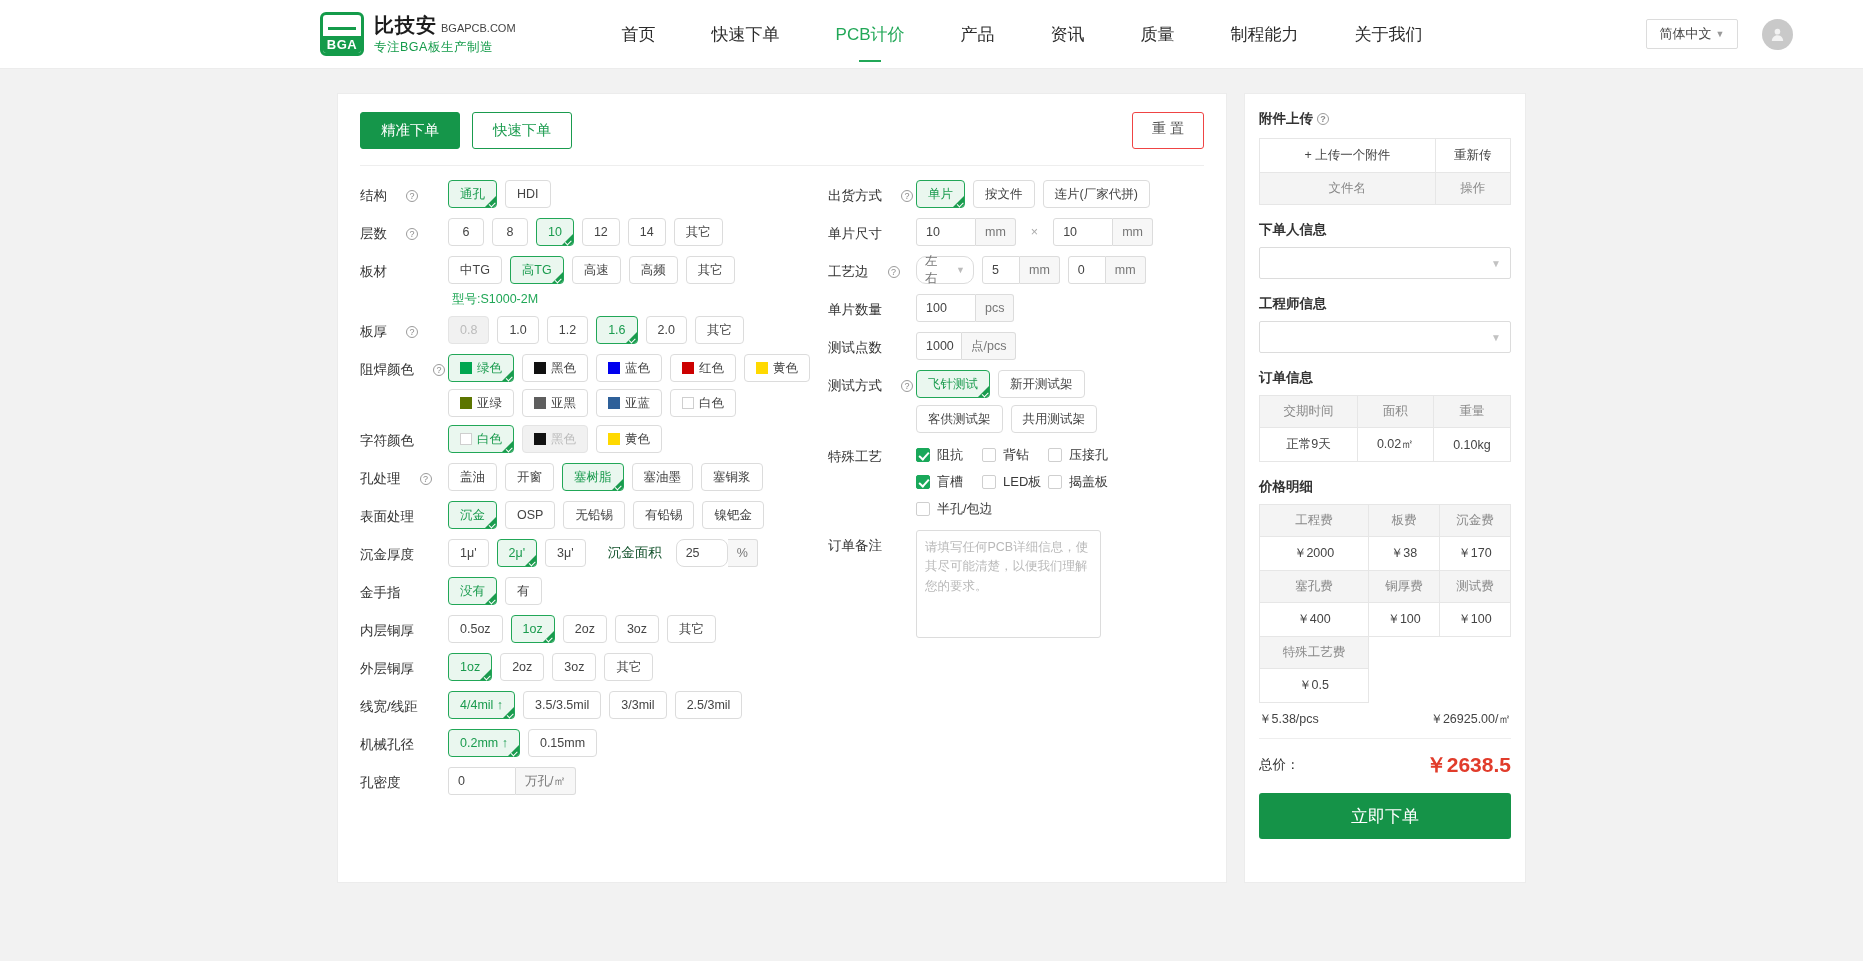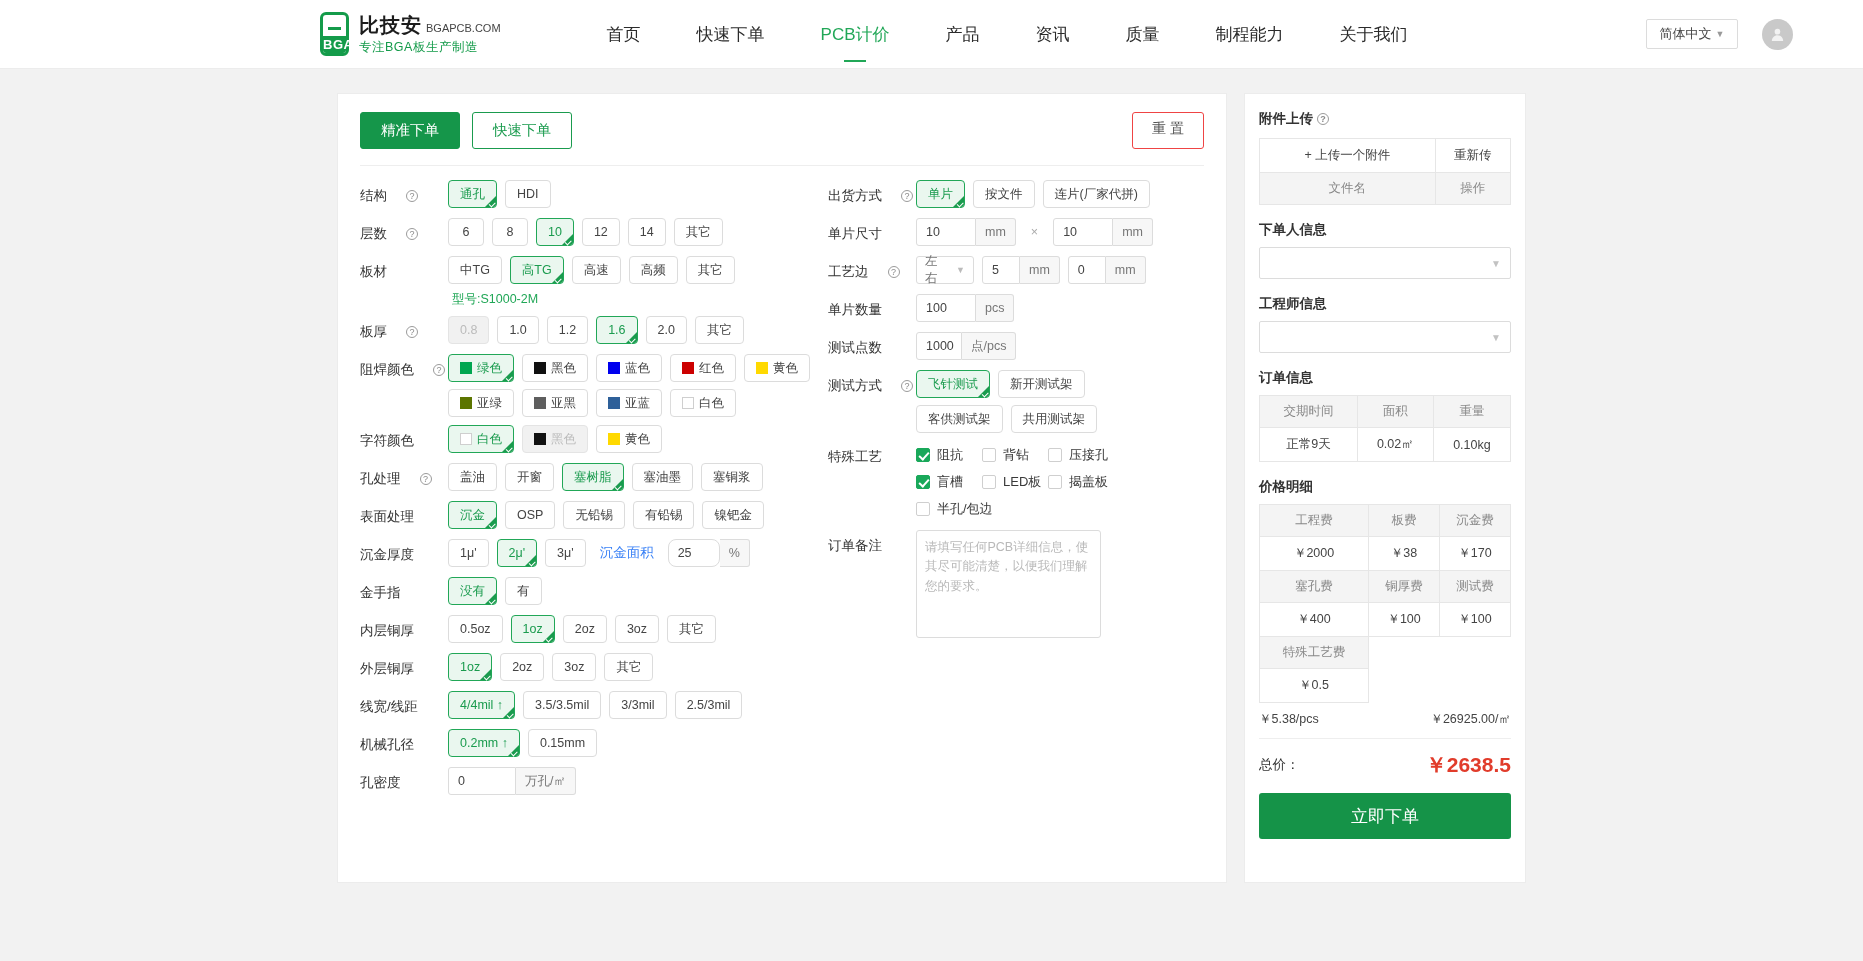--- a/index.html
+++ b/index.html
@@ -12,21 +12,21 @@
   }
 
   
   .header {
     height: 69px; background: #fff; width: 100%;
     display: flex; align-items: center; position: relative;
     border-bottom: 1px solid #ececec;
   }
   .logo-wrap { display: flex; align-items: center; margin-left: 320px; }
   .logo-mark {
-    width: 29px; height: 44px; border: 3px solid #149b4a; border-radius: 6px;
+    width: 44px; height: 44px; border: 3px solid #149b4a; border-radius: 6px;
     display: flex; align-items: flex-end; justify-content: center;
     position: relative; flex: none;
   }
   .logo-mark .bga {
     background: #149b4a; color: #fff; font-weight: bold; font-size: 13px;
     width: 100%; text-align: center; letter-spacing: .5px; line-height: 17px;
     border-radius: 0 0 3px 3px;
   }
   .logo-mark .bar {
     position: absolute; top: 12px; left: 5px; right: 5px; height: 3px; background: #149b4a;
@@ -129,21 +129,21 @@
     height: 28px; border: 1px solid #dcdcdc; background: #fff; border-radius: 3px 0 0 3px;
     font-size: 12.5px; color: #444; padding: 0 9px; display: flex; align-items: center;
   }
   .unit {
     height: 28px; border: 1px solid #dcdcdc; border-left: none; background: #f7f7f7;
     border-radius: 0 3px 3px 0; font-size: 12.5px; color: #777; padding: 0 9px;
     display: flex; align-items: center;
   }
   .times { font-size: 12.5px; color: #aaa; margin: 0 7px; }
   .sel-box {
-    height: 28px; border: 1px solid #dcdcdc; background: #fff; border-radius: 3px;
+    height: 28px; border: 1px solid #dcdcdc; background: #fff; border-radius: 10px;
     font-size: 12.5px; color: #777; padding: 0 8px; display: flex; align-items: center;
     gap: 14px; cursor: pointer;
   }
   .sel-box .chev { font-size: 9px; color: #bbb; }
 
   
   .cbrow { display: flex; gap: 0; flex-wrap: wrap; width: 100%; }
   .cb { display: flex; align-items: center; gap: 7px; width: 66px; height: 27px; font-size: 13px; cursor: pointer; }
   .cb .box {
     width: 14px; height: 14px; border: 1px solid #cfcfcf; border-radius: 2px;
@@ -397,21 +397,21 @@
         </div>
 
         <div class="frow">
           <div class="flabel">
               <span>沉金厚度</span>
             </div>
           <div class="fopts">
             <div class="opt">1μ'</div>
             <div class="opt sel">2μ'</div>
             <div class="opt">3μ'</div>
-            <div style="font-size:13.5px;color:#3b82f6;margin-left:6px;">沉金面积</div>
+            <div style="font-size:13.5px;color:#14532d;margin-left:14px;">沉金面积</div>
             <div style="display:flex;margin-left:6px;">
               <div class="inp" style="width:52px;border-radius:8px;">25</div>
               <div class="unit">%</div>
             </div>
           </div>
         </div>
 
         <div class="frow">
           <div class="flabel">
               <span>金手指</span>

